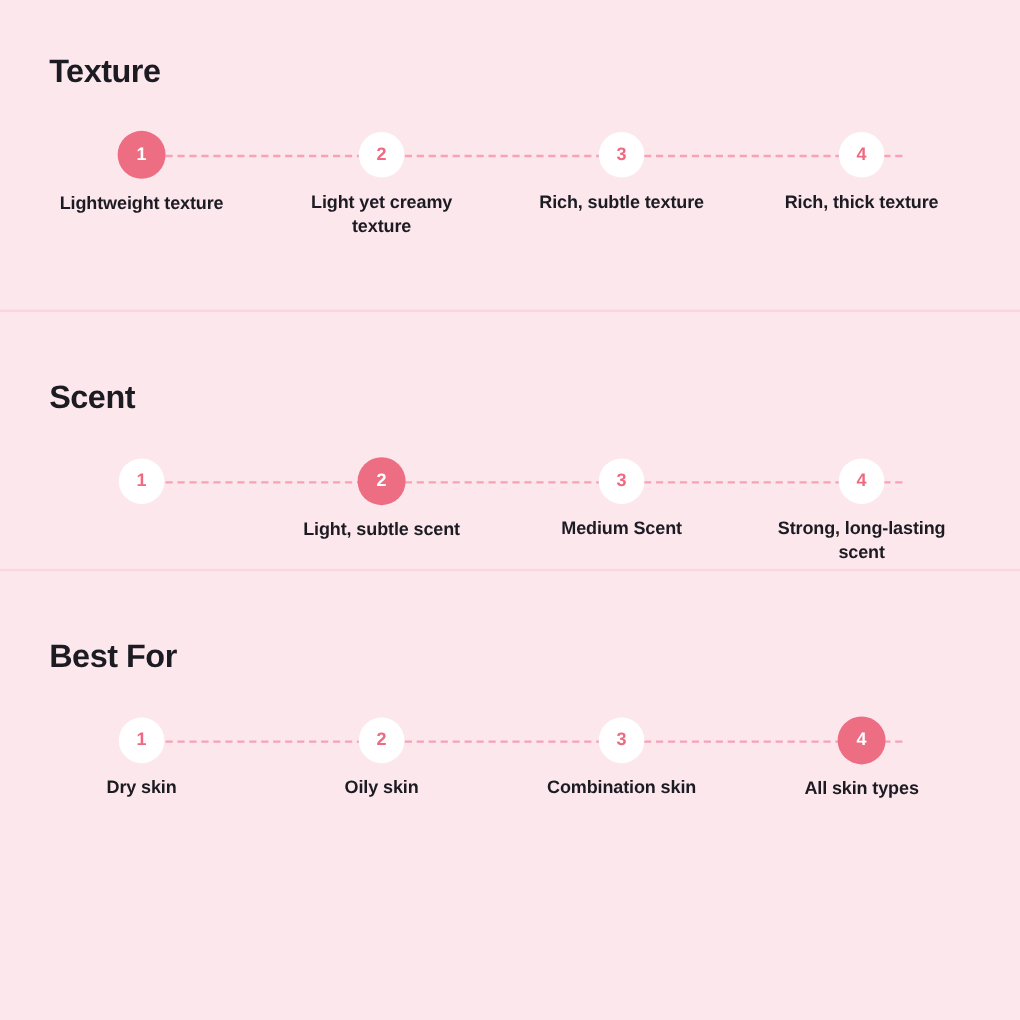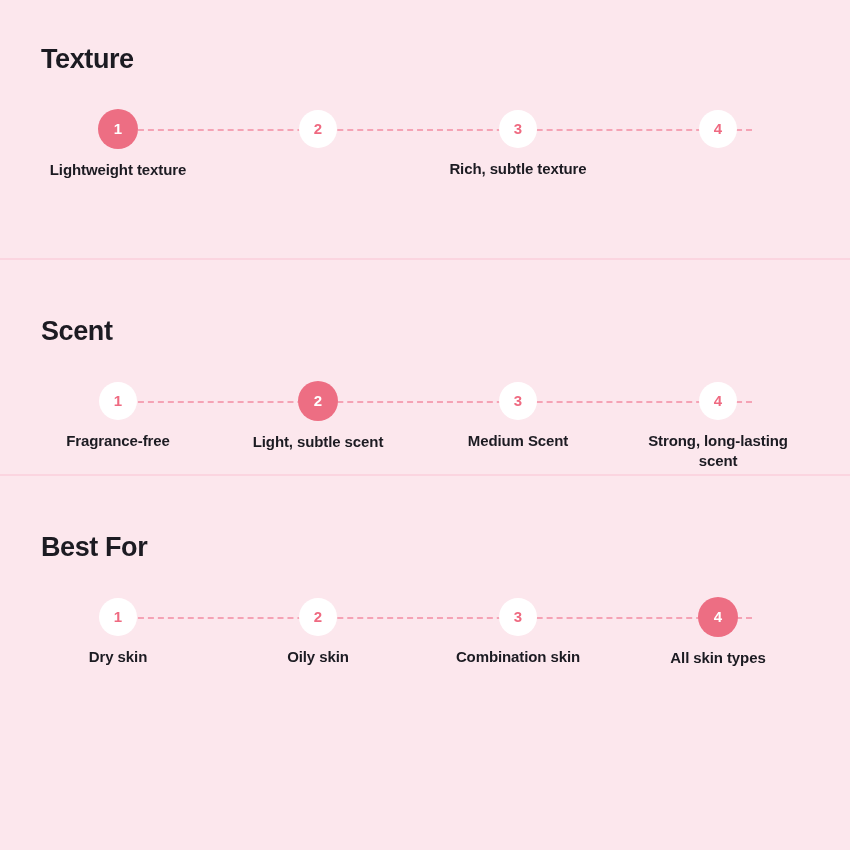--- a/index.html
+++ b/index.html
@@ -142,48 +142,49 @@
         <div class="step-marker">
           <span class="step-number">1</span>
         </div>
         <div class="step-label">Lightweight texture</div>
       </div>
 
       <div class="step step-2">
         <div class="step-marker">
           <span class="step-number">2</span>
         </div>
+        <div class="step-label">Light yet creamy texture</div>
       </div>
 
       <div class="step step-3">
         <div class="step-marker">
           <span class="step-number">3</span>
         </div>
         <div class="step-label">Rich, subtle texture</div>
       </div>
 
       <div class="step step-4">
         <div class="step-marker">
           <span class="step-number">4</span>
         </div>
+        <div class="step-label">Rich, thick texture</div>
       </div>
     </div>
   </div>
 
   <div class="section section-2">
     <div class="section-heading">Scent</div>
 
     <div class="scale">
       <div class="scale-track"></div>
 
       <div class="step step-1">
         <div class="step-marker">
           <span class="step-number">1</span>
         </div>
-        <div class="step-label">Fragrance-free</div>
       </div>
 
       <div class="step step-2 is-active">
         <div class="step-marker">
           <span class="step-number">2</span>
         </div>
         <div class="step-label">Light, subtle scent</div>
       </div>
 
       <div class="step step-3">

